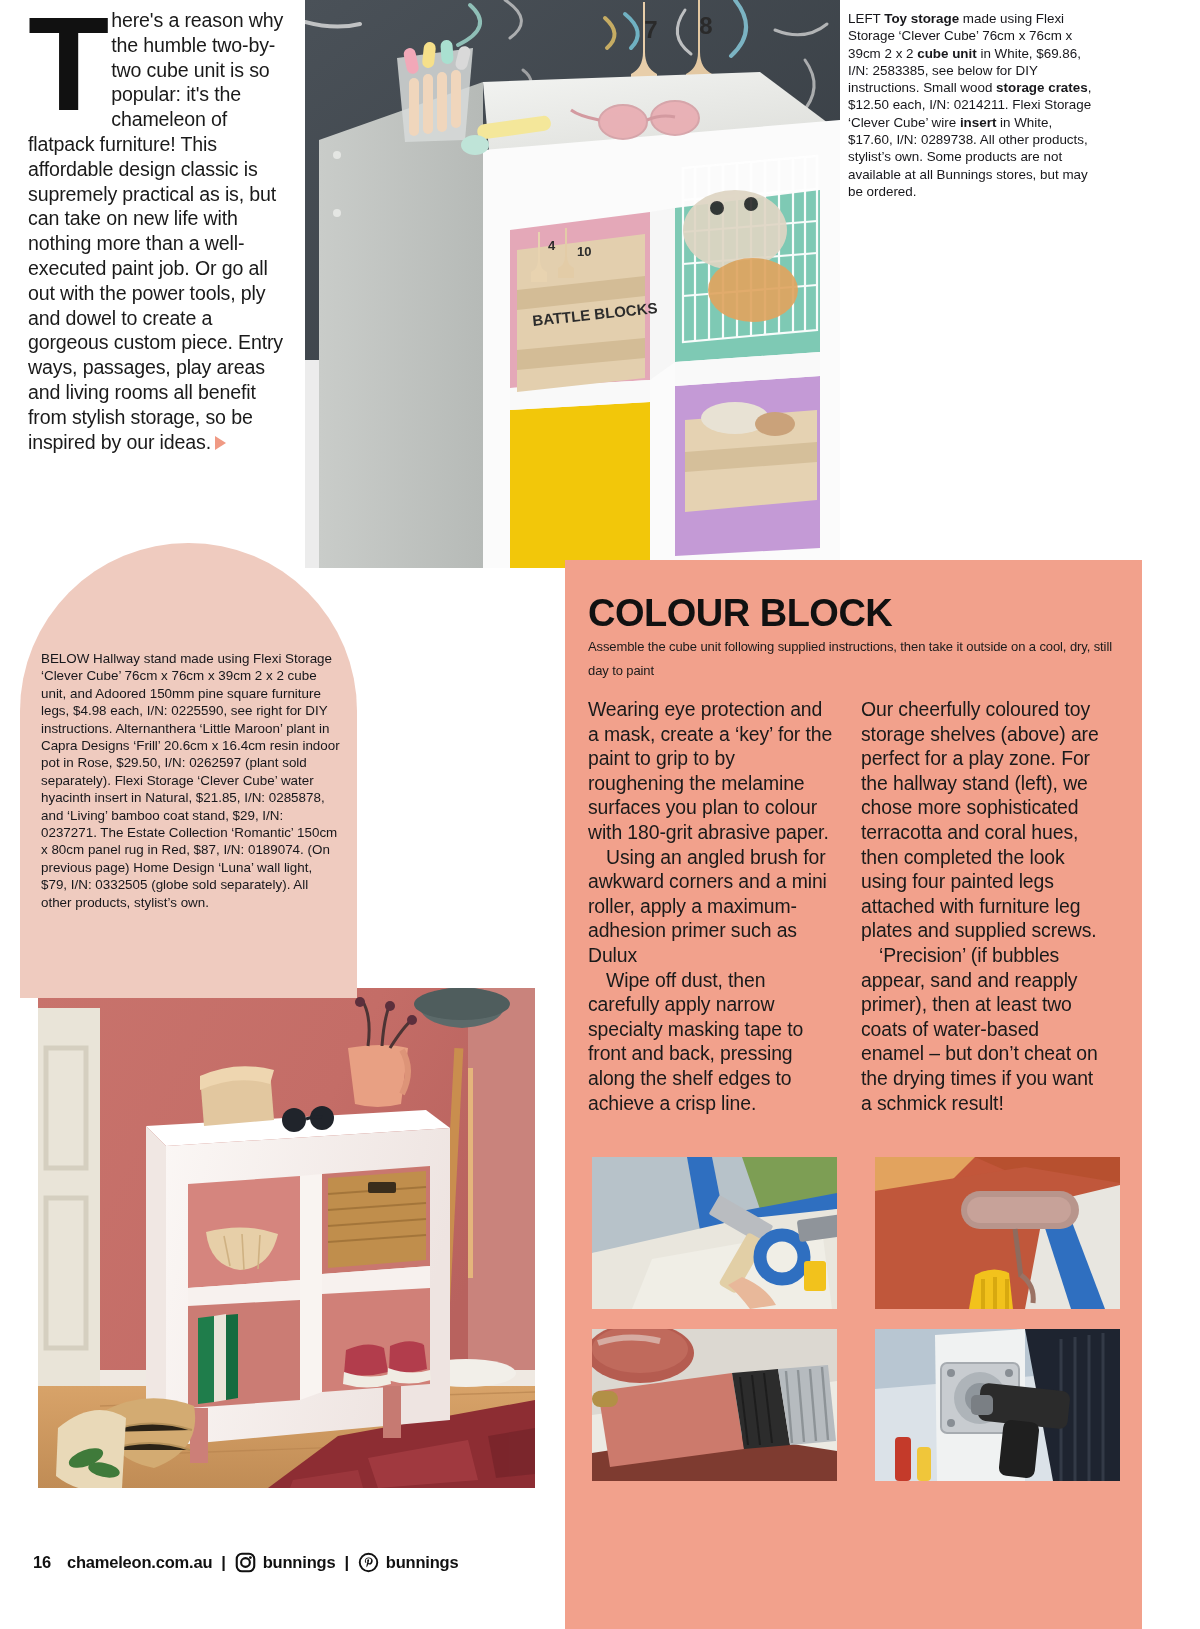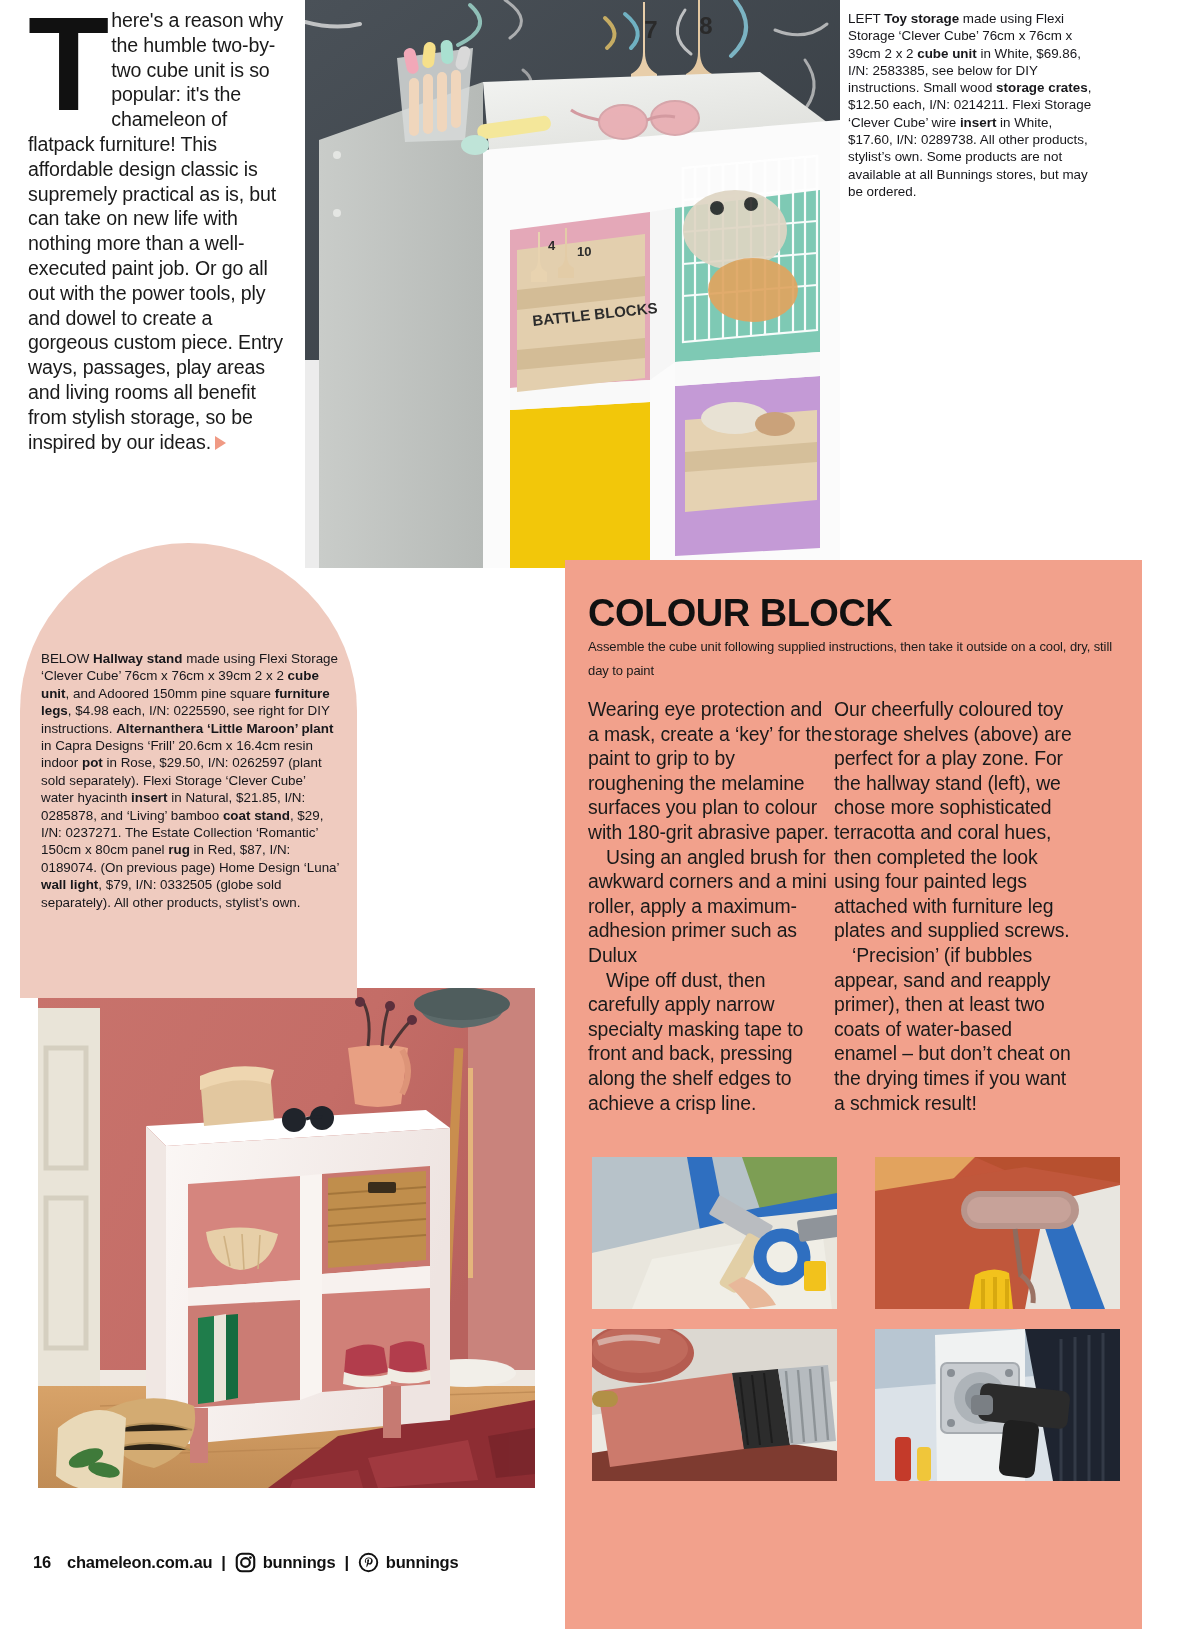--- a/index.html
+++ b/index.html
@@ -69,21 +69,21 @@
     border-radius: 168px 168px 0 0;
     z-index: 2;
   }
   #hallway-caption {
     left: 41px; top: 650px; width: 300px;
     font-size: 13.4px;
     line-height: 17.4px;
     color: #17171b;
     z-index: 3;
   }
-  #hallway-caption b { font-weight: 700; margin-top: 25px; }
+  #hallway-caption b { font-weight: 400; margin-top: 25px; }
 
   
   #hallway-photo {
     left: 38px; top: 988px; width: 497px; height: 500px;
     overflow: hidden;
     background: #c2706a;
     z-index: 1;
   }
 
   
@@ -108,20 +108,21 @@
     line-height: 24px;
     letter-spacing: -0.1px;
     color: #1a1a1a;
     z-index: 3;
   }
 
   
   #body-columns {
     left: 588px; top: 697px; width: 538px;
     display: flex;
+    gap: 27px;
     z-index: 3;
   }
   .body-col {
     width: 246px;
     font-size: 19.4px;
     line-height: 24.6px;
     letter-spacing: -0.1px;
     color: #1a1a1a;
   }
   .body-col p + p { text-indent: 18px; }

